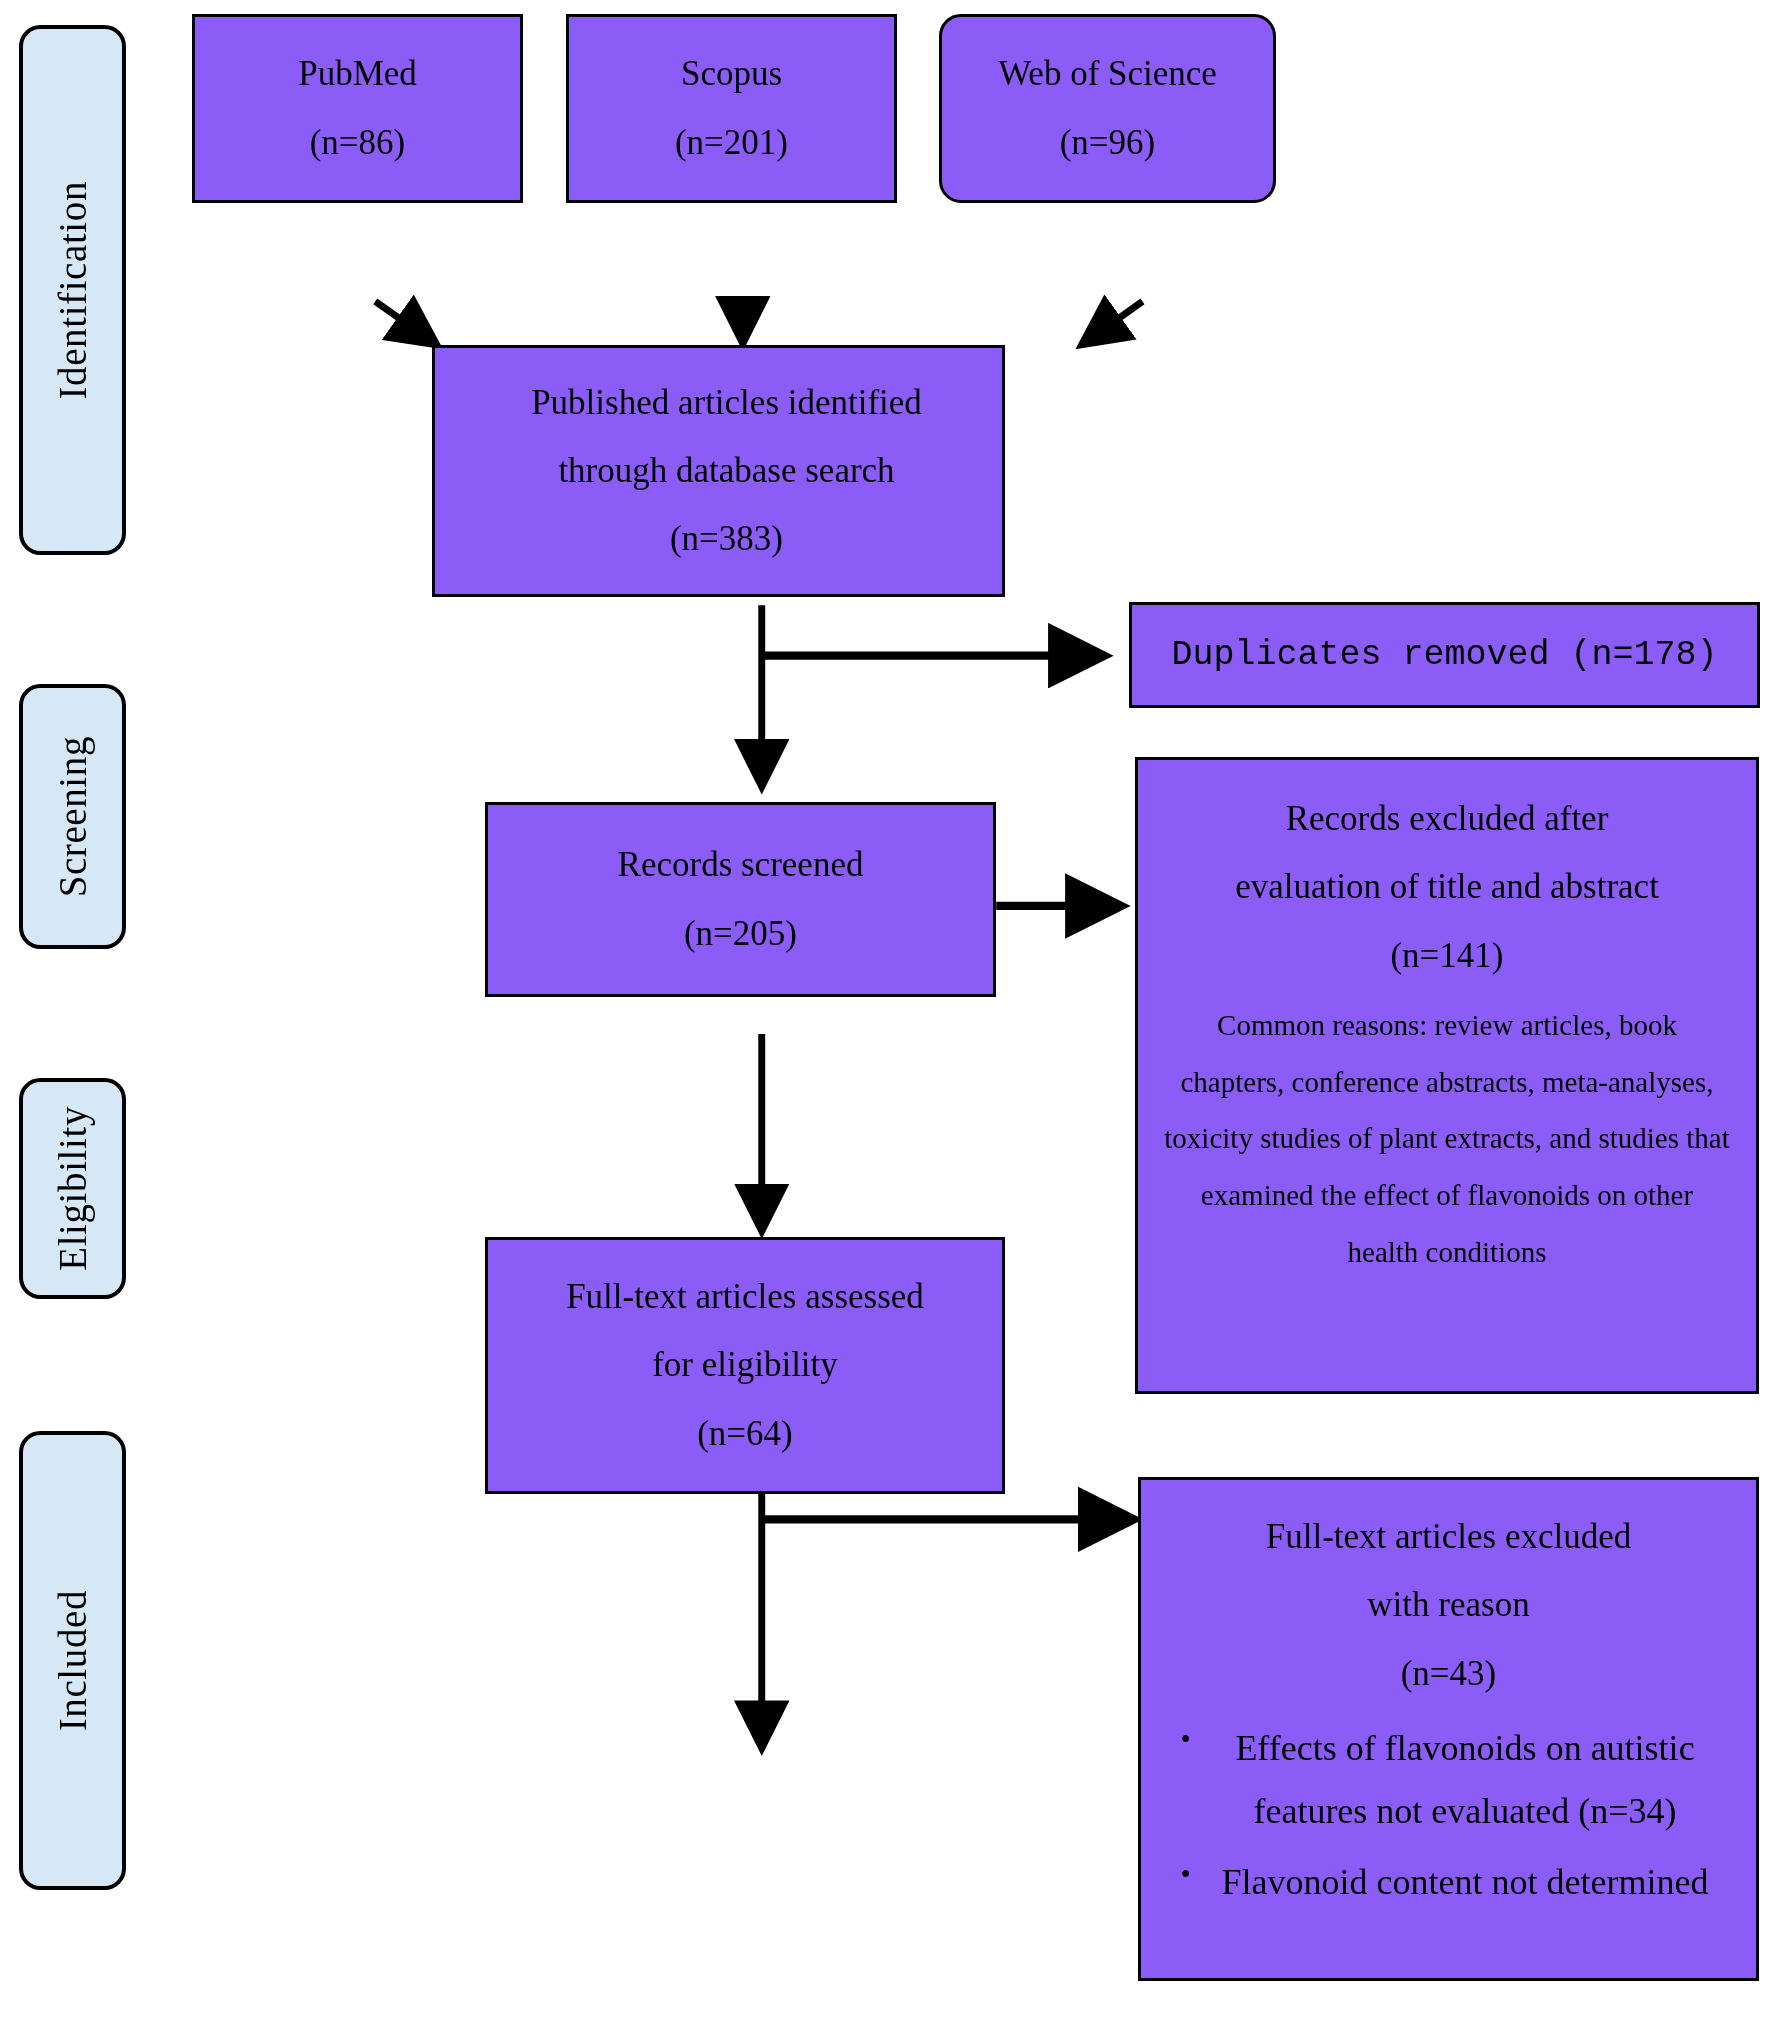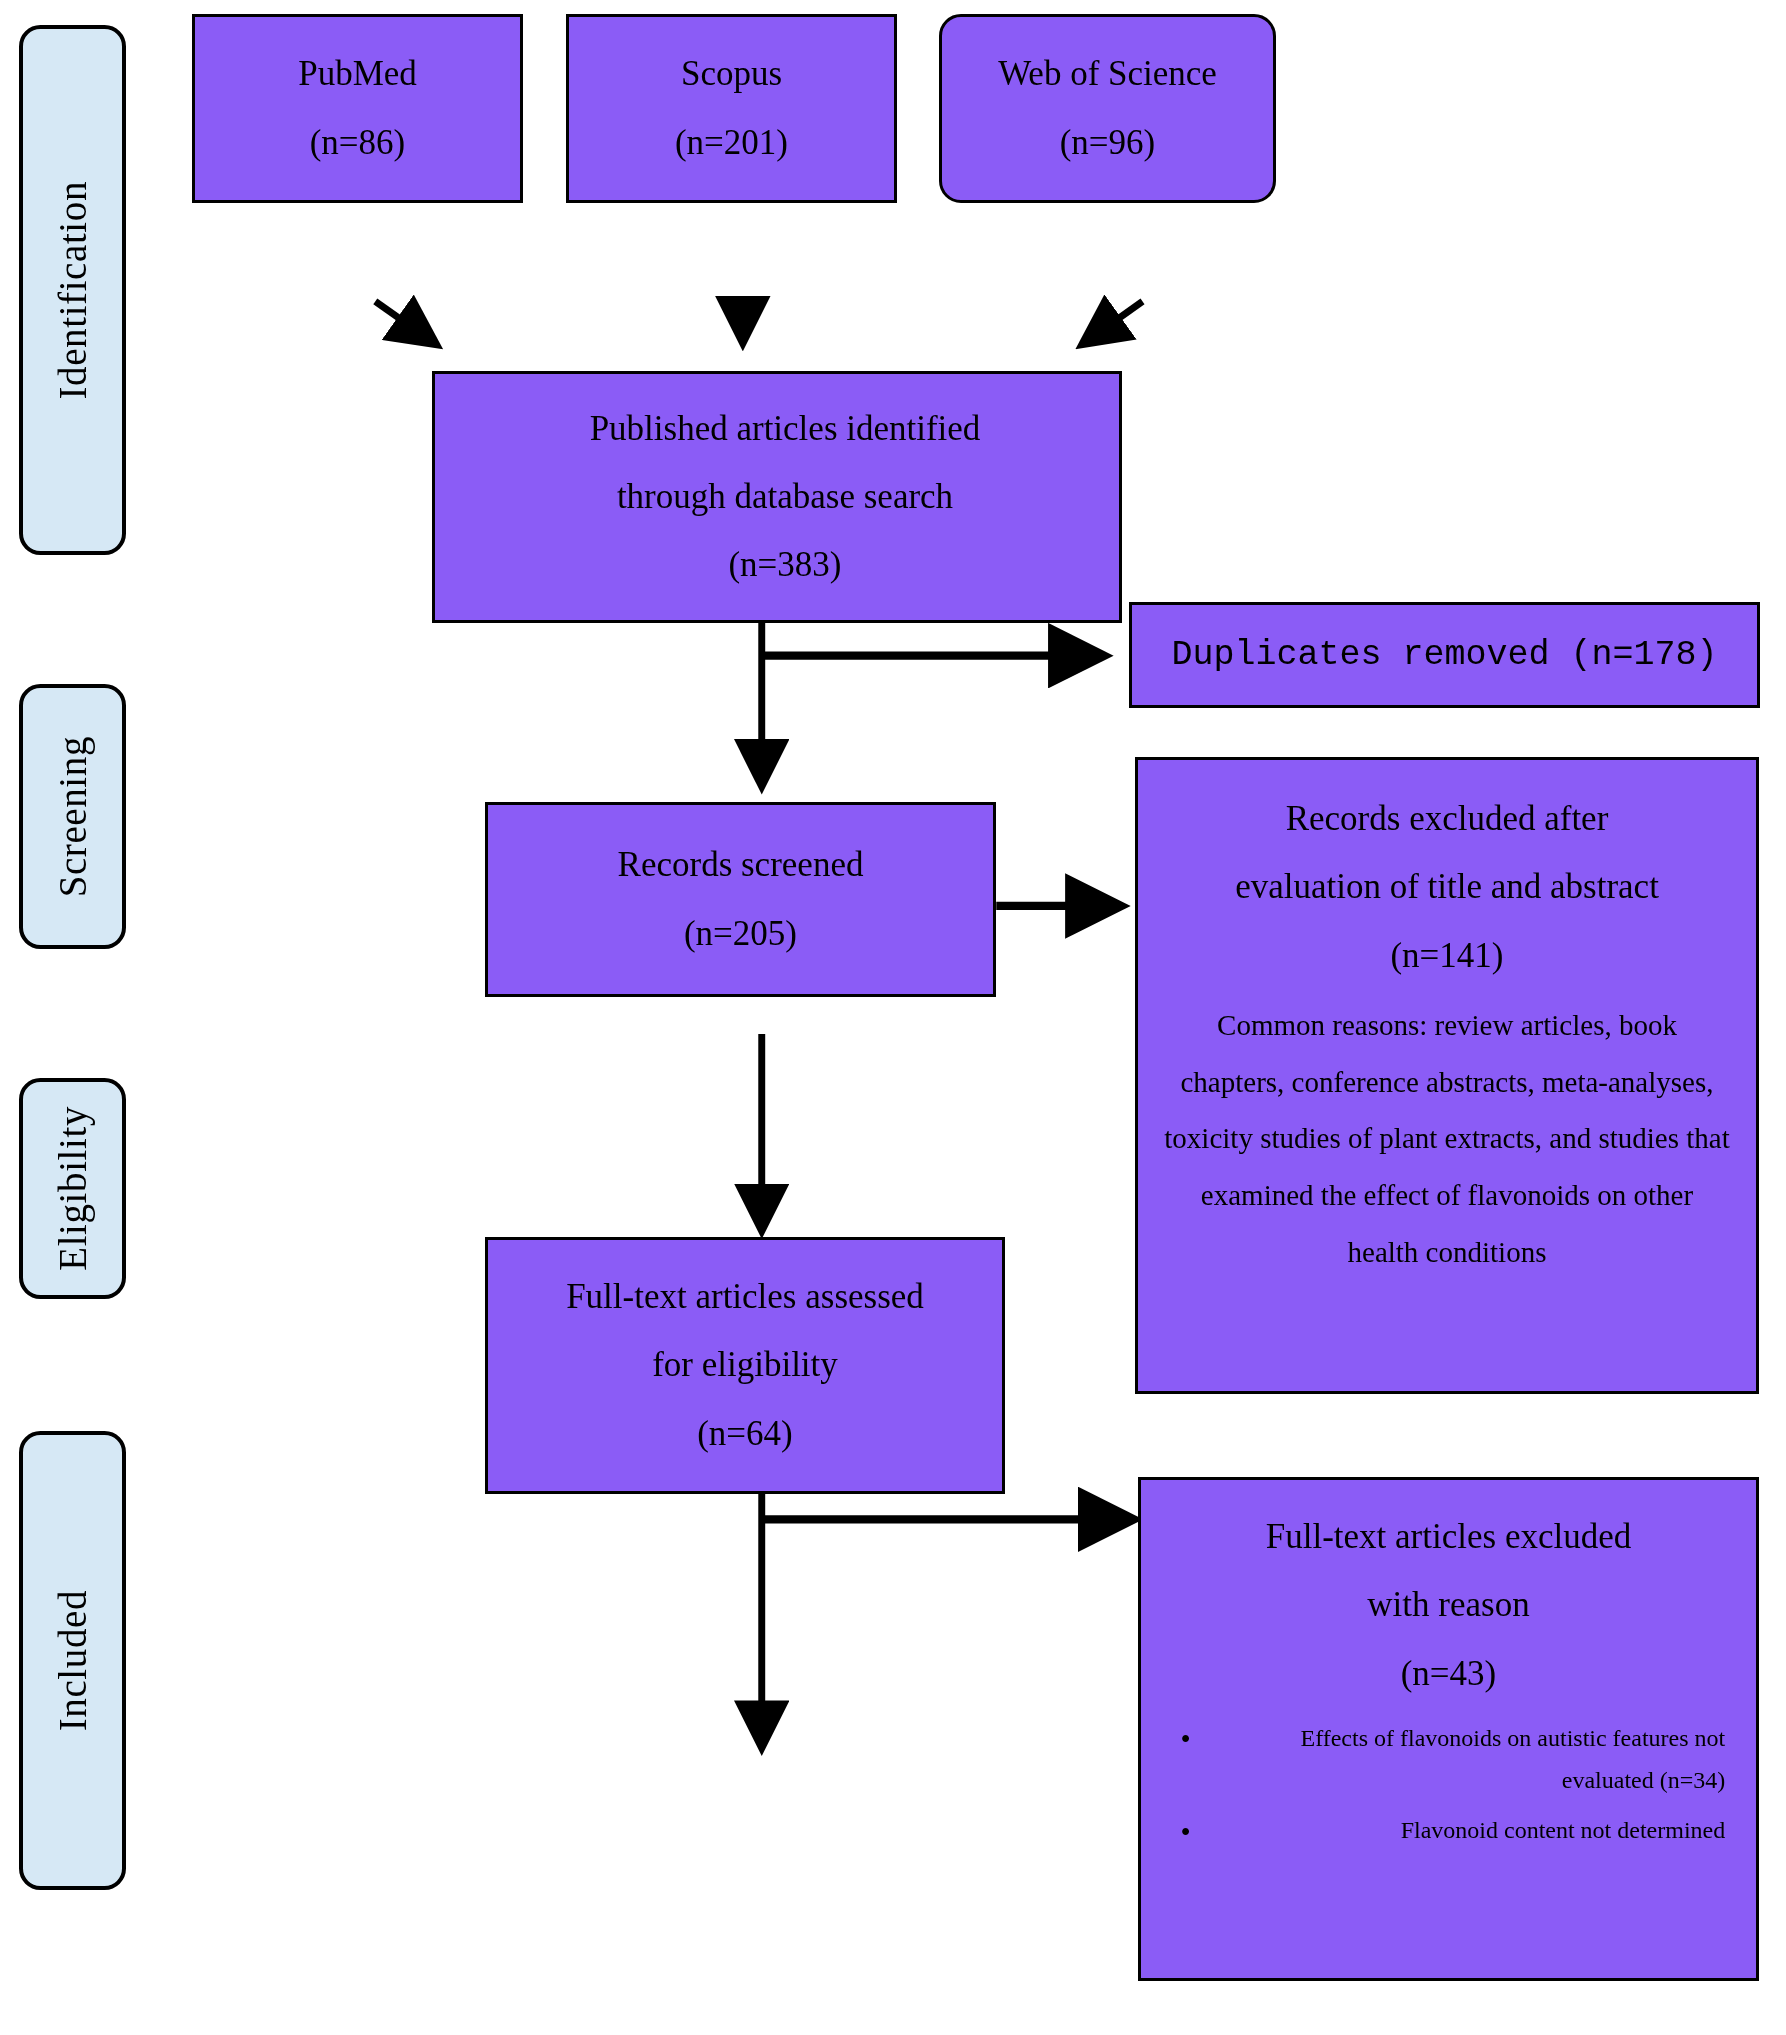--- a/index.html
+++ b/index.html
@@ -66,23 +66,23 @@
     list-style: none;
     margin: 8.8px 0 0 0;
     padding: 0 0 0 0;
     width: 90%;
     text-align: left;
   }
   ul.bullets li {
     position: relative;
     padding-left: 33px;
     margin: 0 0 8.8px 0;
-    font-size: 24px;
+    font-size: 36px;
     line-height: 1.75;
-    text-align: right;
+    text-align: center;
   }
   ul.bullets li::before {
     content: "\2022";
     position: absolute;
     left: 8.8px;
     top: -2.5px;
     font-size: 29px;
     line-height: 1.75;
   }
   
@@ -150,21 +150,21 @@
   <div class="box" style="left:566px; top:14px; width:331px; height:189px;">
     <span class="line">Scopus</span>
     <span class="line">(n=201)</span>
   </div>
 
   <div class="box" style="left:939px; top:14px; width:337px; height:189px;border-radius:22px;">
     <span class="line">Web of Science</span>
     <span class="line">(n=96)</span>
   </div>
 
-  <div class="box" style="left:432px; top:371px; width:690px; height:252px;padding-left:16px;">
+  <div class="box" style="left:432px; top:345px; width:573px; height:252px;padding-left:16px;">
     <span class="line">Published articles identified</span>
     <span class="line">through database search</span>
     <span class="line">(n=383)</span>
   </div>
 
   <div class="box" style="left:1129px; top:602px; width:631px; height:106px;font-family:Liberation Mono, monospace;">
     <span class="line">Duplicates removed (n=178)</span>
   </div>
 
   <div class="box" style="left:485px; top:802px; width:511px; height:195px;">

